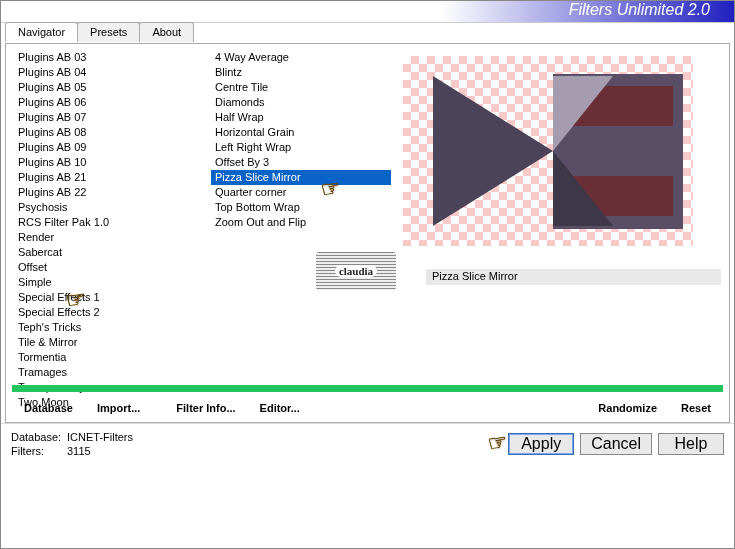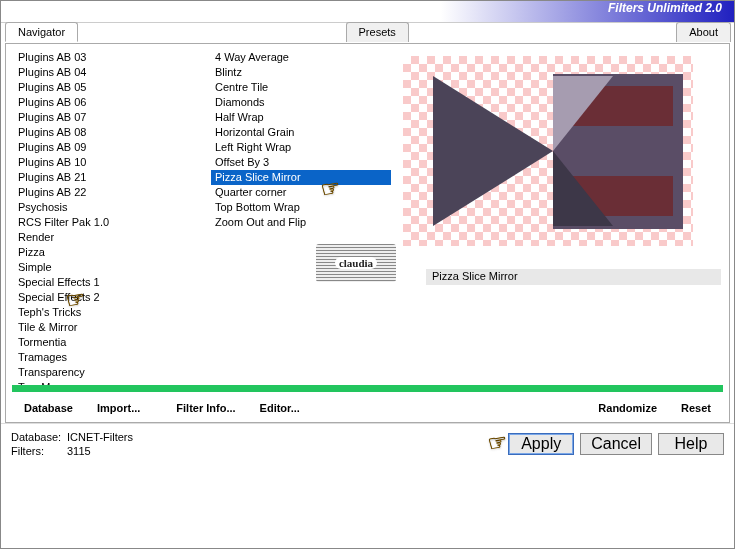--- a/index.html
+++ b/index.html
@@ -1,19 +1,19 @@
 <!DOCTYPE html>
 <html><head>
 <meta charset="utf-8">
 <style>
 * { margin:0; padding:0; box-sizing:border-box; font-family:"Segoe UI",Tahoma,sans-serif; font-size:11px; }
 body { background:#fff; width:735px; height:549px; overflow:hidden; border:1px solid #888; position:relative; }
 .header { height:22px; background:linear-gradient(to right,#fff 0%,#fff 60%,#2020c0 100%); position:relative; border-bottom:1px solid #ccc; }
-.header-title { position:absolute; right:12px; top:0; font-size:12px; font-weight:bold; font-style:italic; color:#fff; }
-.tabs { display:flex; position:relative; top:-1px;justify-content:space-between; }
+.header-title { position:absolute; right:24px; top:0; font-size:16px; font-weight:normal; font-style:italic; color:#fff; }
+.tabs { display:flex; position:relative; top:-1px; }
 .tab { padding:3px 12px; border:1px solid #aaa; border-bottom:none; background:#f0f0f0; margin-right:-1px; cursor:pointer; border-radius:3px 3px 0 0; }
 .tab.active { background:#fff; position:relative; z-index:2; border-bottom:1px solid #fff; }
 .tabpanel { border:1px solid #aaa; margin:0 4px 0 4px; height:380px; display:flex; position:relative; background:#fff; }
 
 .col1 { width:195px; border-right:none; display:flex; flex-direction:column; }
 .listwrap { flex:1; overflow:hidden; position:relative; padding:6px 0 6px 8px; }
 .list1 { height:100%; overflow-y:scroll; }
 .list1 .item { padding:0 0 0 4px; line-height:15px; cursor:pointer; white-space:nowrap; }
 .list1 .item.sel { background:#fff; }
 
@@ -28,21 +28,21 @@
   background-image:
     linear-gradient(45deg,#f9caca 25%,transparent 25%),
     linear-gradient(-45deg,#f9caca 25%,transparent 25%),
     linear-gradient(45deg,transparent 75%,#f9caca 75%),
     linear-gradient(-45deg,transparent 75%,#f9caca 75%);
   background-size:16px 16px;
   background-position:0 0,0 8px,8px -8px,-8px 0;
   background-color:#fff;
 }
 .preview svg { width:100%; height:100%; }
-.logo { width:80px; height:38px; position:absolute; top:200px; left:-75px; background:repeating-linear-gradient(#888 0 1px,#eee 1px 3px); border-radius:3px; display:flex; align-items:center; justify-content:center; }
+.logo { width:80px; height:38px; position:absolute; top:208px; left:-75px; background:repeating-linear-gradient(#888 0 1px,#eee 1px 3px); border-radius:3px; display:flex; align-items:center; justify-content:center; }
 .logo span { font-family:cursive; font-weight:bold; font-size:11px; color:#222; background:#fff; padding:0 4px; border-radius:6px; }
 .filtername { position:absolute; top:225px; left:35px; right:8px; height:16px; background:#e8e8e8; padding:1px 6px; }
 .btnrow { position:absolute; bottom:4px; left:6px; right:6px; display:flex; border-top:7px solid #22c55e; padding-top:6px; }
 .linkbtn { background:none; border:none; font-weight:bold; padding:4px 12px; cursor:pointer; font-size:11px; }
 .spacer { flex:1; }
 .statusbar { height:40px; padding:4px 10px; display:flex; align-items:center; border-top:1px solid #ddd; }
 .statusleft { font-size:11px; line-height:14px; }
 .statusleft .lbl { display:inline-block; width:56px; }
 .statusright { margin-left:auto; display:flex; gap:6px; align-items:center; }
 .btn { min-width:66px; height:22px; border:1px solid #888; background:#e9e9e9; cursor:pointer; font-size:16px; padding:0 10px; }
@@ -77,21 +77,22 @@
           <div class="item">Plugins AB 06</div>
           <div class="item">Plugins AB 07</div>
           <div class="item">Plugins AB 08</div>
           <div class="item">Plugins AB 09</div>
           <div class="item">Plugins AB 10</div>
           <div class="item">Plugins AB 21</div>
           <div class="item">Plugins AB 22</div>
           <div class="item">Psychosis</div>
           <div class="item">RCS Filter Pak 1.0</div>
           <div class="item">Render</div>
-          <div class="item">Pizza</div>
+          <div class="item">Sabercat</div>
+          <div class="item">Offset</div>
           <div class="item sel">Simple</div>
           <div class="item">Special Effects 1</div>
           <div class="item">Special Effects 2</div>
           <div class="item">Teph's Tricks</div>
           <div class="item">Tile &amp; Mirror</div>
           <div class="item">Tormentia</div>
           <div class="item">Tramages</div>
           <div class="item">Transparency</div>
           <div class="item">Two Moon</div>
         </div>

